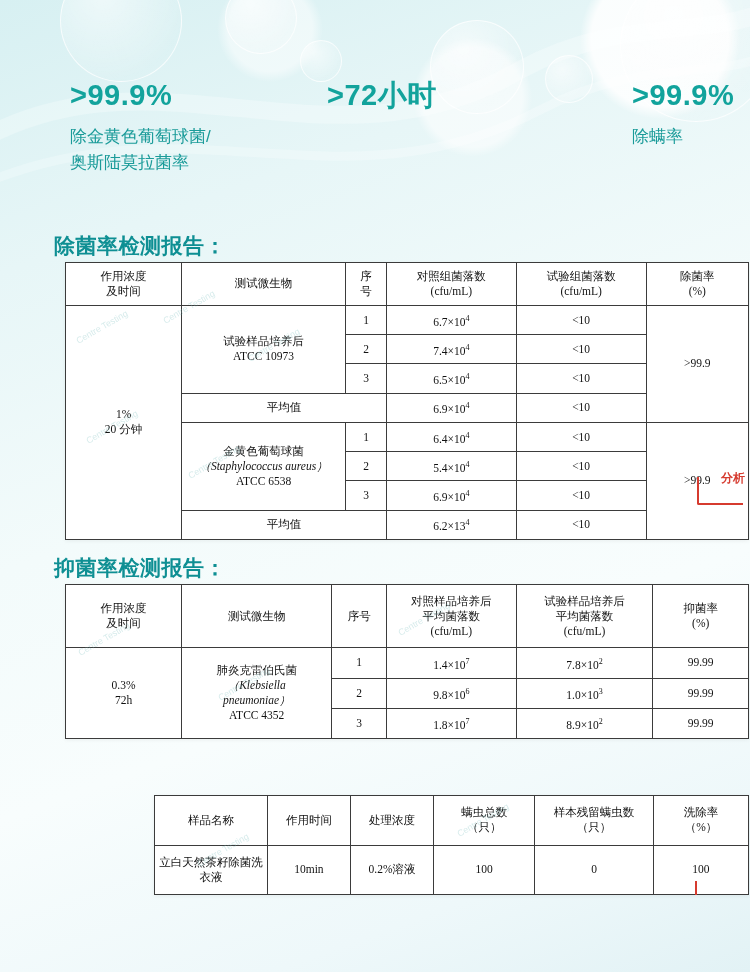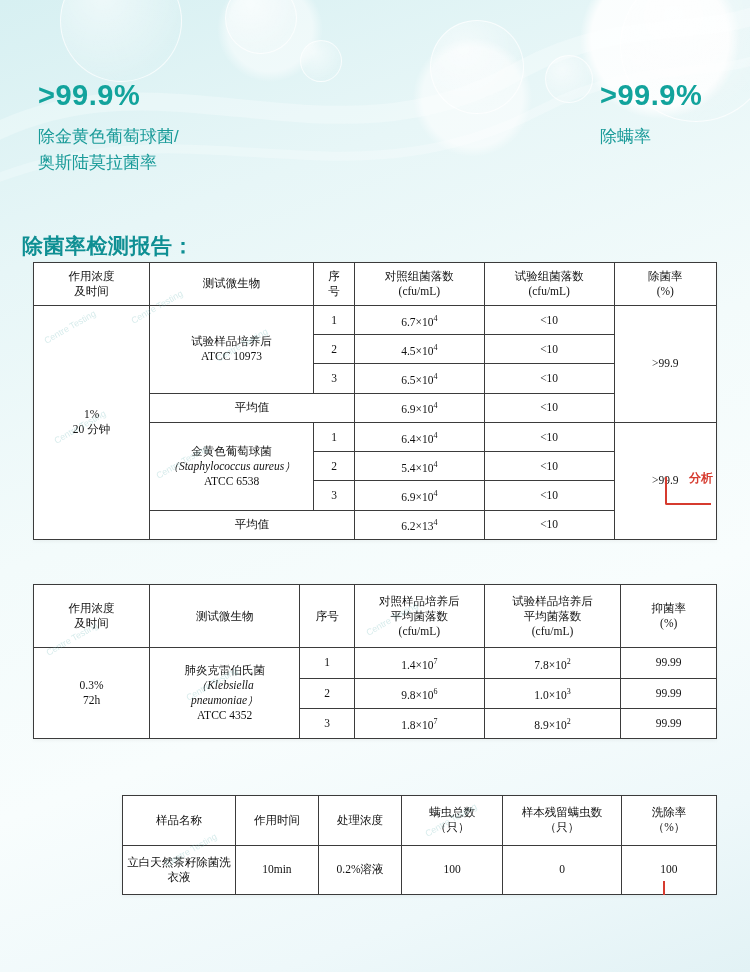--- a/index.html
+++ b/index.html
@@ -22,21 +22,21 @@
   .bubble{
     position:absolute;border-radius:50%;
     border:1px solid rgba(255,255,255,.75);
     background:radial-gradient(circle at 35% 30%, rgba(255,255,255,.55), rgba(255,255,255,.12) 60%, rgba(255,255,255,0) 75%);
     pointer-events:none;
   }
   .swoosh{
     position:absolute;pointer-events:none;opacity:.55;
   }
 
-  .content{position:absolute;inset:0;}
+  .content{position:absolute;inset:0;margin-left:32px;}
 
   
   .hero{
     position:absolute;left:0;right:0;top:78px;height:120px;
   }
   .hero-col{position:absolute;top:0;}
   .hero-num{
     font-size:29px;font-weight:bold;color:#12a39c;letter-spacing:.5px;
     line-height:34px;white-space:nowrap;
   }
@@ -108,20 +108,21 @@
 
 <div class="content">
 
   <div class="hero">
     <div class="hero-col c1">
       <div class="hero-num">&gt;99.9%</div>
       <div class="hero-sub" style="white-space:pre-line;">除金黄色葡萄球菌/
 奥斯陆莫拉菌率</div>
     </div>
     <div class="hero-col c2">
+      <div class="hero-num">&gt;72小时</div>
     </div>
     <div class="hero-col c3">
       <div class="hero-num">&gt;99.9%</div>
       <div class="hero-sub" style="white-space:pre-line;">除螨率</div>
     </div>
   </div>
 
   <div class="sec-title" style="top:232px;">除菌率检测报告：</div>
 
   <div class="card" style="left:33px;top:262px;width:684px;height:278px;">
@@ -156,21 +157,21 @@
             <div>试验样品培养后</div>
             <div>ATCC 10973</div>
           </td>
           <td>1</td>
           <td><span>6.7×10</span><span class="sup">4</span></td>
           <td>&lt;10</td>
           <td rowspan="4">&gt;99.9</td>
         </tr>
         <tr>
           <td>2</td>
-          <td><span>4.5×10</span><span class="sup">4</span></td>
+          <td><span>7.4×10</span><span class="sup">4</span></td>
           <td>&lt;10</td>
         </tr>
         <tr>
           <td>3</td>
           <td><span>6.5×10</span><span class="sup">4</span></td>
           <td>&lt;10</td>
         </tr>
         <tr>
           <td colspan="2">平均值</td>
           <td><span>6.9×10</span><span class="sup">4</span></td>
@@ -203,20 +204,21 @@
           <td><span>6.2×13</span><span class="sup">4</span></td>
           <td>&lt;10</td>
         </tr>
       </tbody>
         </table>
       <div class="stamp" style="right:4px;top:208px;">分析</div>
       <div class="stamp-line" style="right:6px;top:215px;width:44px;height:26px;border-bottom-left-radius:2px;"></div>
     </div>
   </div>
 
+  <div class="sec-title" style="top:554px;">抑菌率检测报告：</div>
 
   <div class="card" style="left:33px;top:584px;width:684px;height:155px;">
     <div style="position:absolute;inset:0;overflow:hidden;">
       <div class="wm" style="left:10px;top:50px;">Centre Testing</div>
       <div class="wm" style="left:150px;top:95px;">Centre Testing</div>
       <div class="wm" style="left:330px;top:30px;">Centre Testing</div>
       <table>
         <tbody>
             <tr>
           <td class="hd" style="width:17%;white-space:pre-line;">作用浓度

